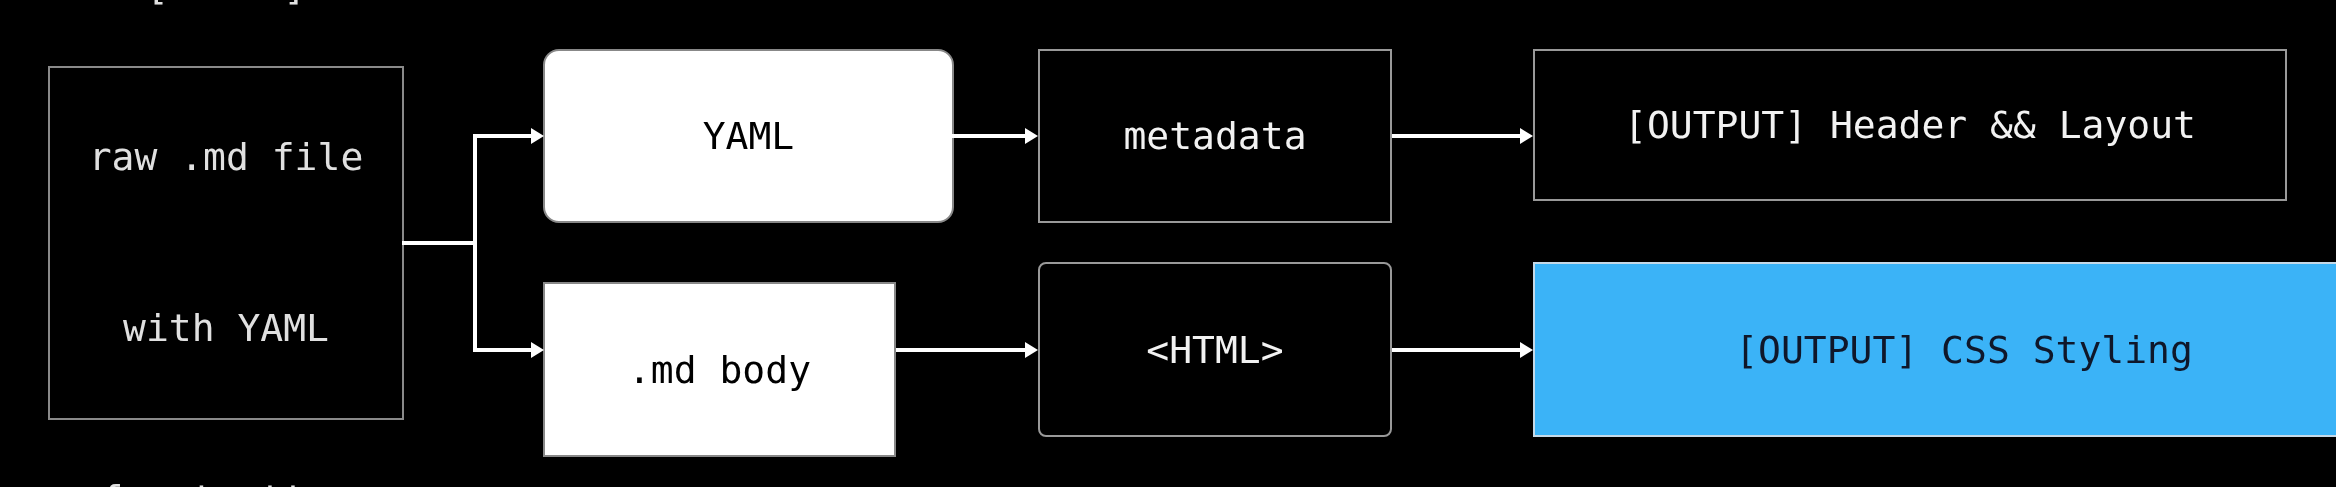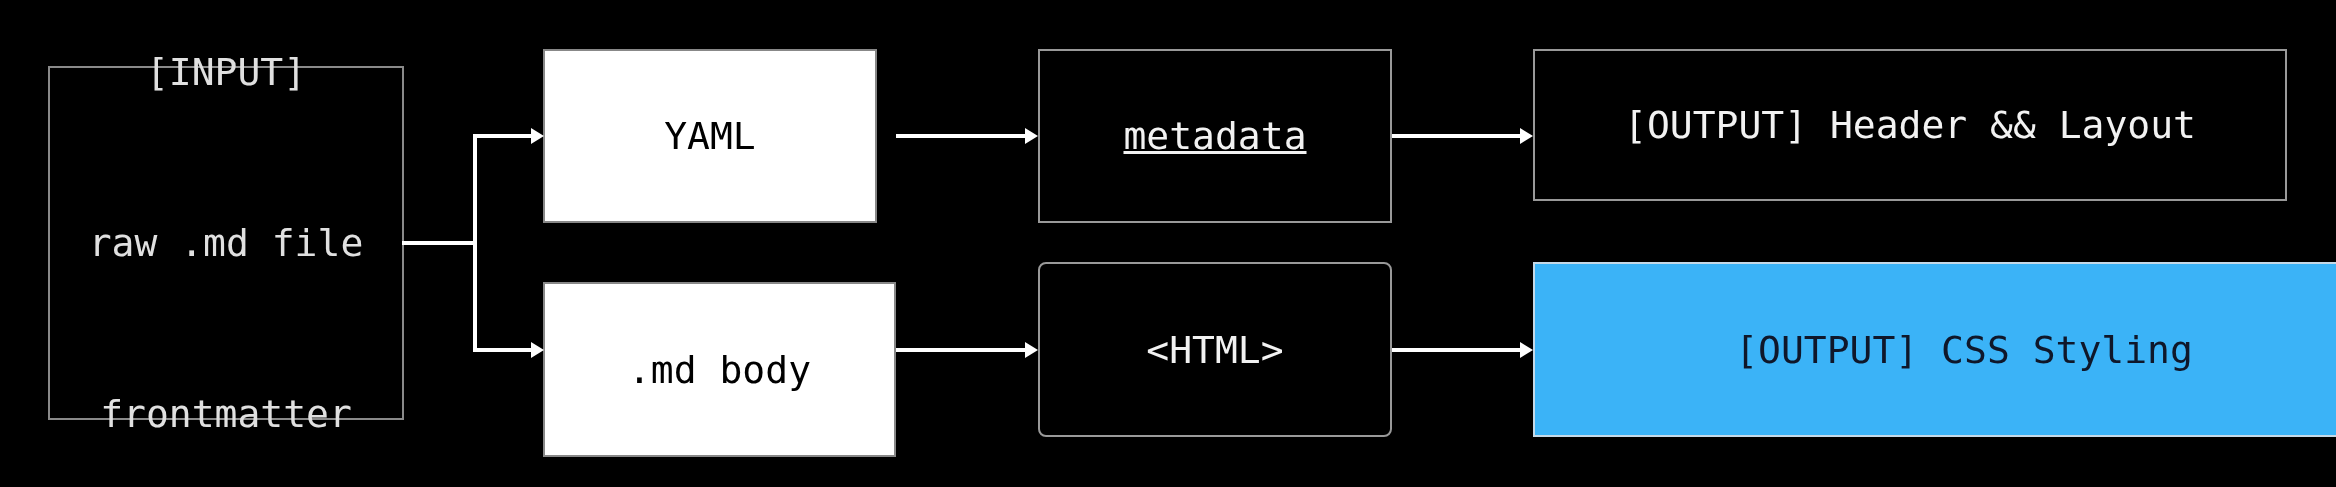--- a/index.html
+++ b/index.html
@@ -37,23 +37,23 @@
     border: 2px solid #8a8a8a;
     color: #e0e0e0;
     line-height: 57px;
   }
   .node-input .line { display: block; }
   .node-light {
     background: #ffffff;
     border: 2px solid #888888;
     color: #000000;
   }
-  .node-yaml     { left: 543px;  top: 49px;  width: 334px; height: 174px; }
+  .node-yaml     { left: 543px;  top: 49px;  width: 411px; height: 174px; border-radius: 16px; }
   .node-mdbody   { left: 543px;  top: 262px; width: 353px; height: 175px; margin-top: 20px; }
-  .node-metadata { left: 1038px; top: 49px;  width: 354px; height: 174px; text-decoration: underline; }
+  .node-metadata { left: 1038px; top: 49px;  width: 354px; height: 174px; }
   .node-html     { left: 1038px; top: 262px; width: 354px; height: 175px; border-radius: 8px; }
   .node-outhdr   { left: 1533px; top: 49px;  width: 754px; height: 152px; }
   .node-outcss   {
     left: 1533px; top: 262px; width: 862px; height: 175px;
     background: #3bb3f7;
     border: 2px solid #c4d9e8;
     color: #0f172a;
   }
   .edge {
     position: absolute;
@@ -71,20 +71,21 @@
 </style>
 </head>
 <body>
 
 <div class="canvas">
 
   <div class="node node-input">
     <div>
       <span class="line">[INPUT]</span>
       <span class="line">raw .md file</span>
+      <span class="line">with YAML</span>
       <span class="line">frontmatter</span>
     </div>
   </div>
 
   <div class="node node-light node-yaml">YAML</div>
   <div class="node node-light node-mdbody">.md body</div>
   <div class="node node-dark node-metadata">metadata</div>
   <div class="node node-dark node-html">&lt;HTML&gt;</div>
 
   <div class="node node-dark node-outhdr">[OUTPUT] Header &amp;&amp; Layout</div>

